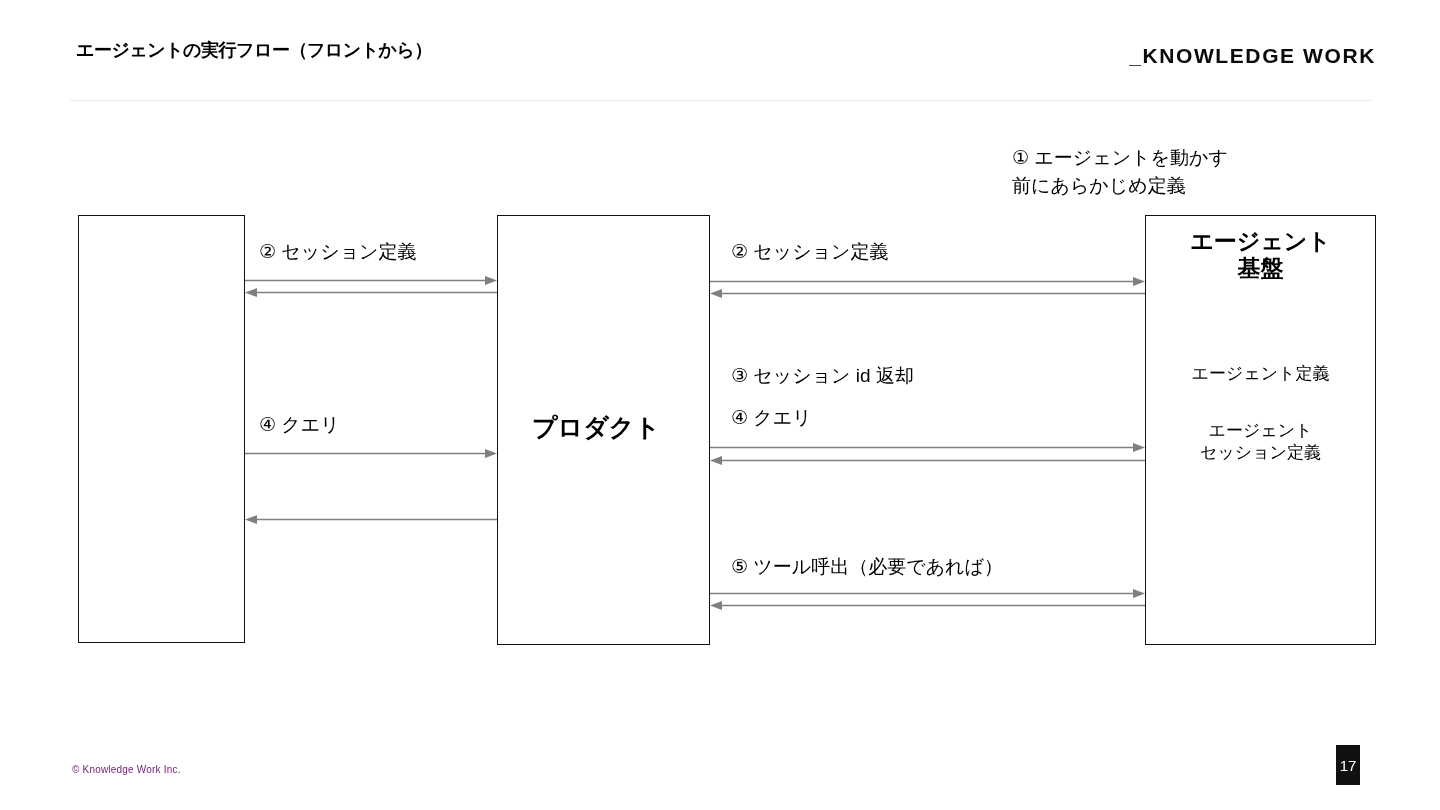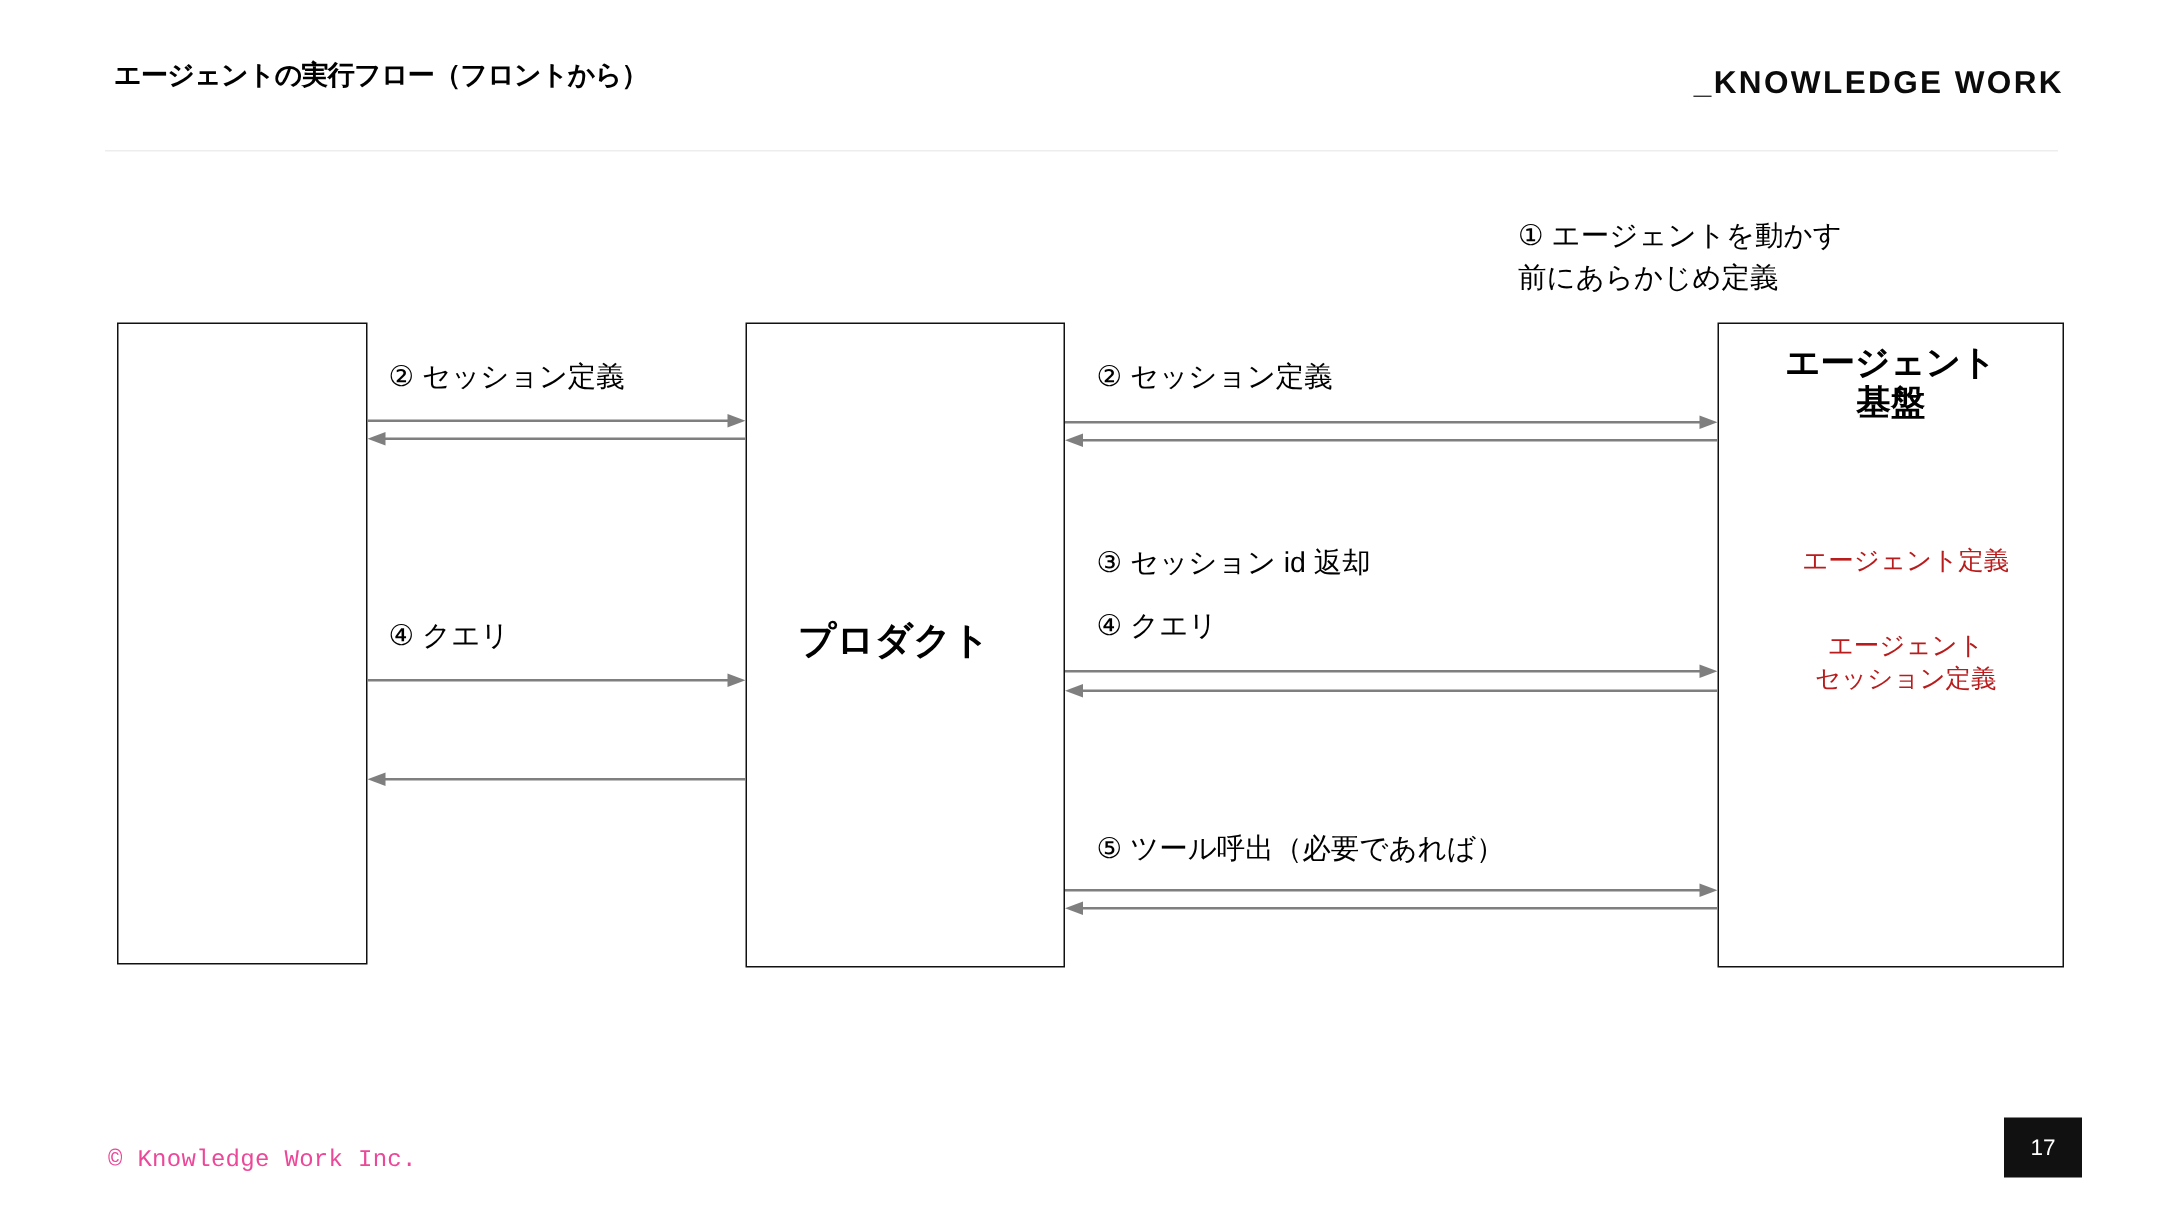--- a/index.html
+++ b/index.html
@@ -60,24 +60,23 @@
     position: absolute;
     text-align: center;
     font-weight: bold;
     color: #000;
     line-height: 1.18;
   }
   .node-sub {
     position: absolute;
     text-align: center;
     font-size: 17px;
-    color: #b91c1c;
+    color: #000000;
     line-height: 1.3;
     font-weight: normal;
-    padding-left: 10px;
   }
 
   #box-client { left: 78px; top: 215px; width: 167px; height: 428px; }
   #box-product { left: 497px; top: 215px; width: 213px; height: 430px; }
   #box-agent   { left: 1145px; top: 215px; width: 231px; height: 430px; }
 
   #label-client {
     left: 78px; top: 392px; width: 167px;
     font-size: 25px;
   }
@@ -115,30 +114,29 @@
   #lbl-r-session  { left: 731px; top: 238px; }
   #lbl-r-sessid   { left: 731px; top: 314px; margin-top: 48px; }
   #lbl-r-query    { left: 731px; top: 404px; }
   #lbl-r-tool     { left: 731px; top: 553px; }
 
   
   #footer-copyright {
     position: absolute;
     left: 72px;
     top: 764px;
-    font-size: 16px;
-    color: #ec4899;
+    font-size: 10px;
+    color: #701a75;
     letter-spacing: 0.2px;
-    font-family: Liberation Mono, monospace;
   }
   #page-number-badge {
     position: absolute;
     left: 1336px;
     top: 745px;
-    width: 52px;
+    width: 24px;
     height: 40px;
     background: #111111;
     color: #ffffff;
     font-size: 15px;
     display: flex;
     align-items: center;
     justify-content: center;
   }
 </style>
 </head>

